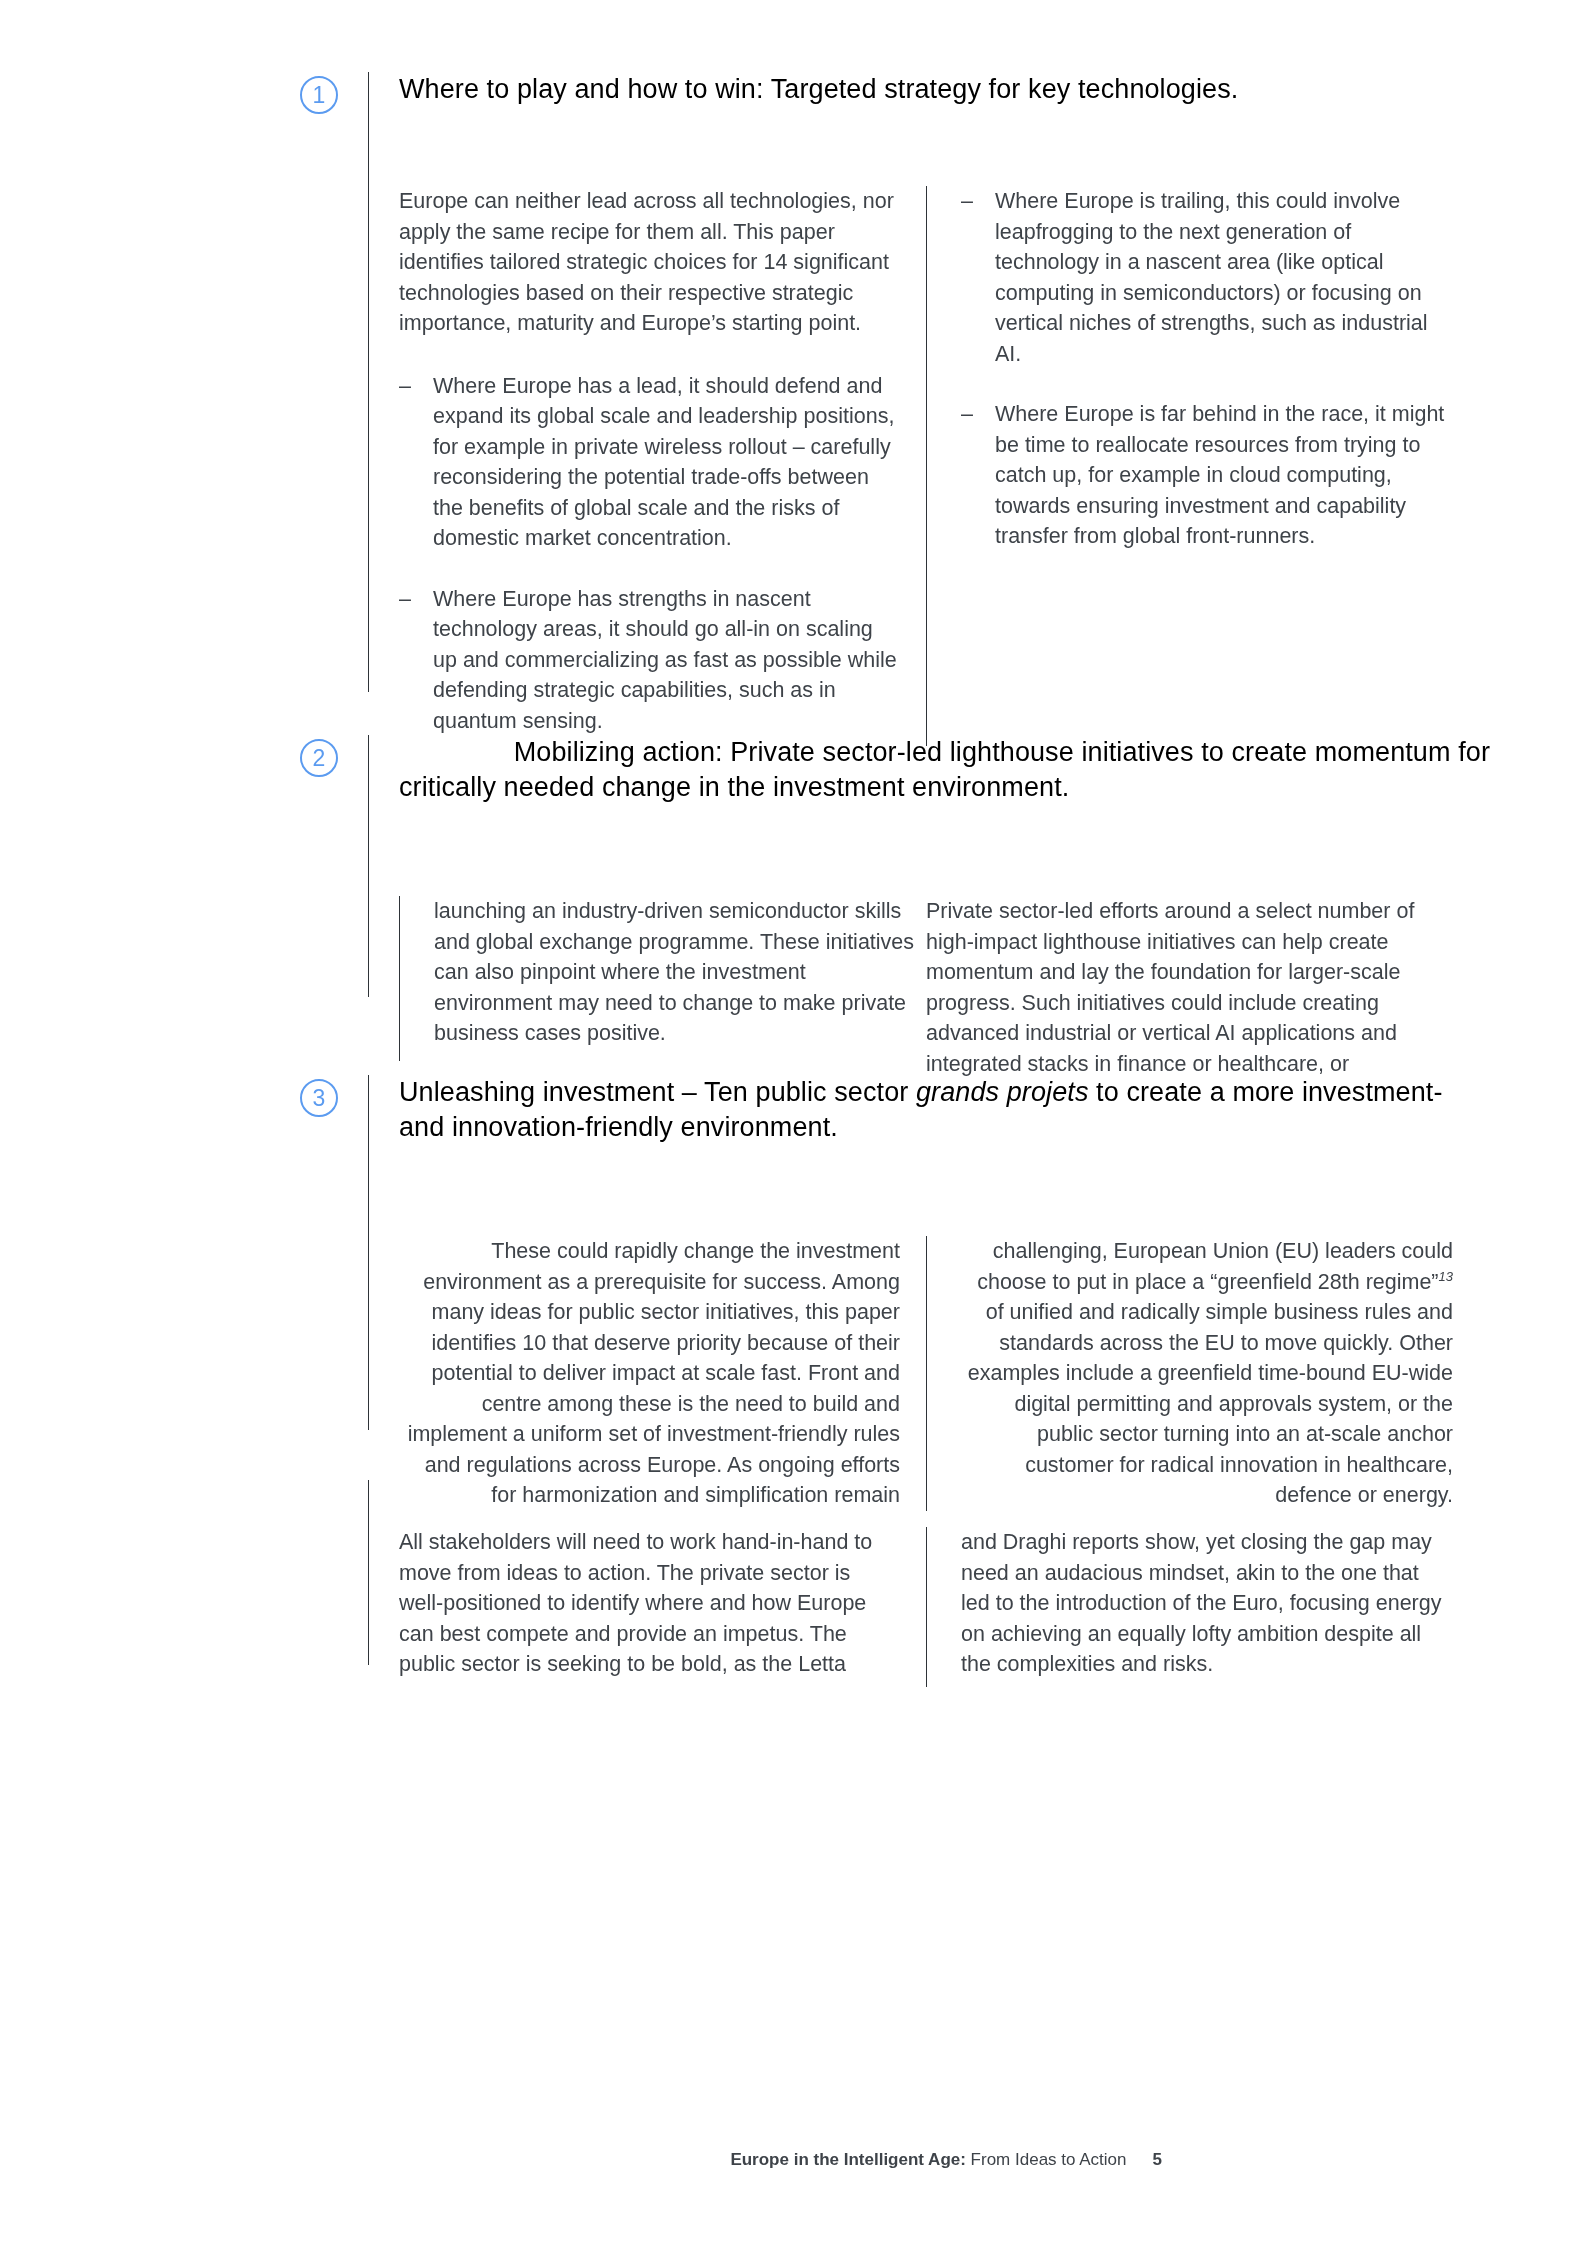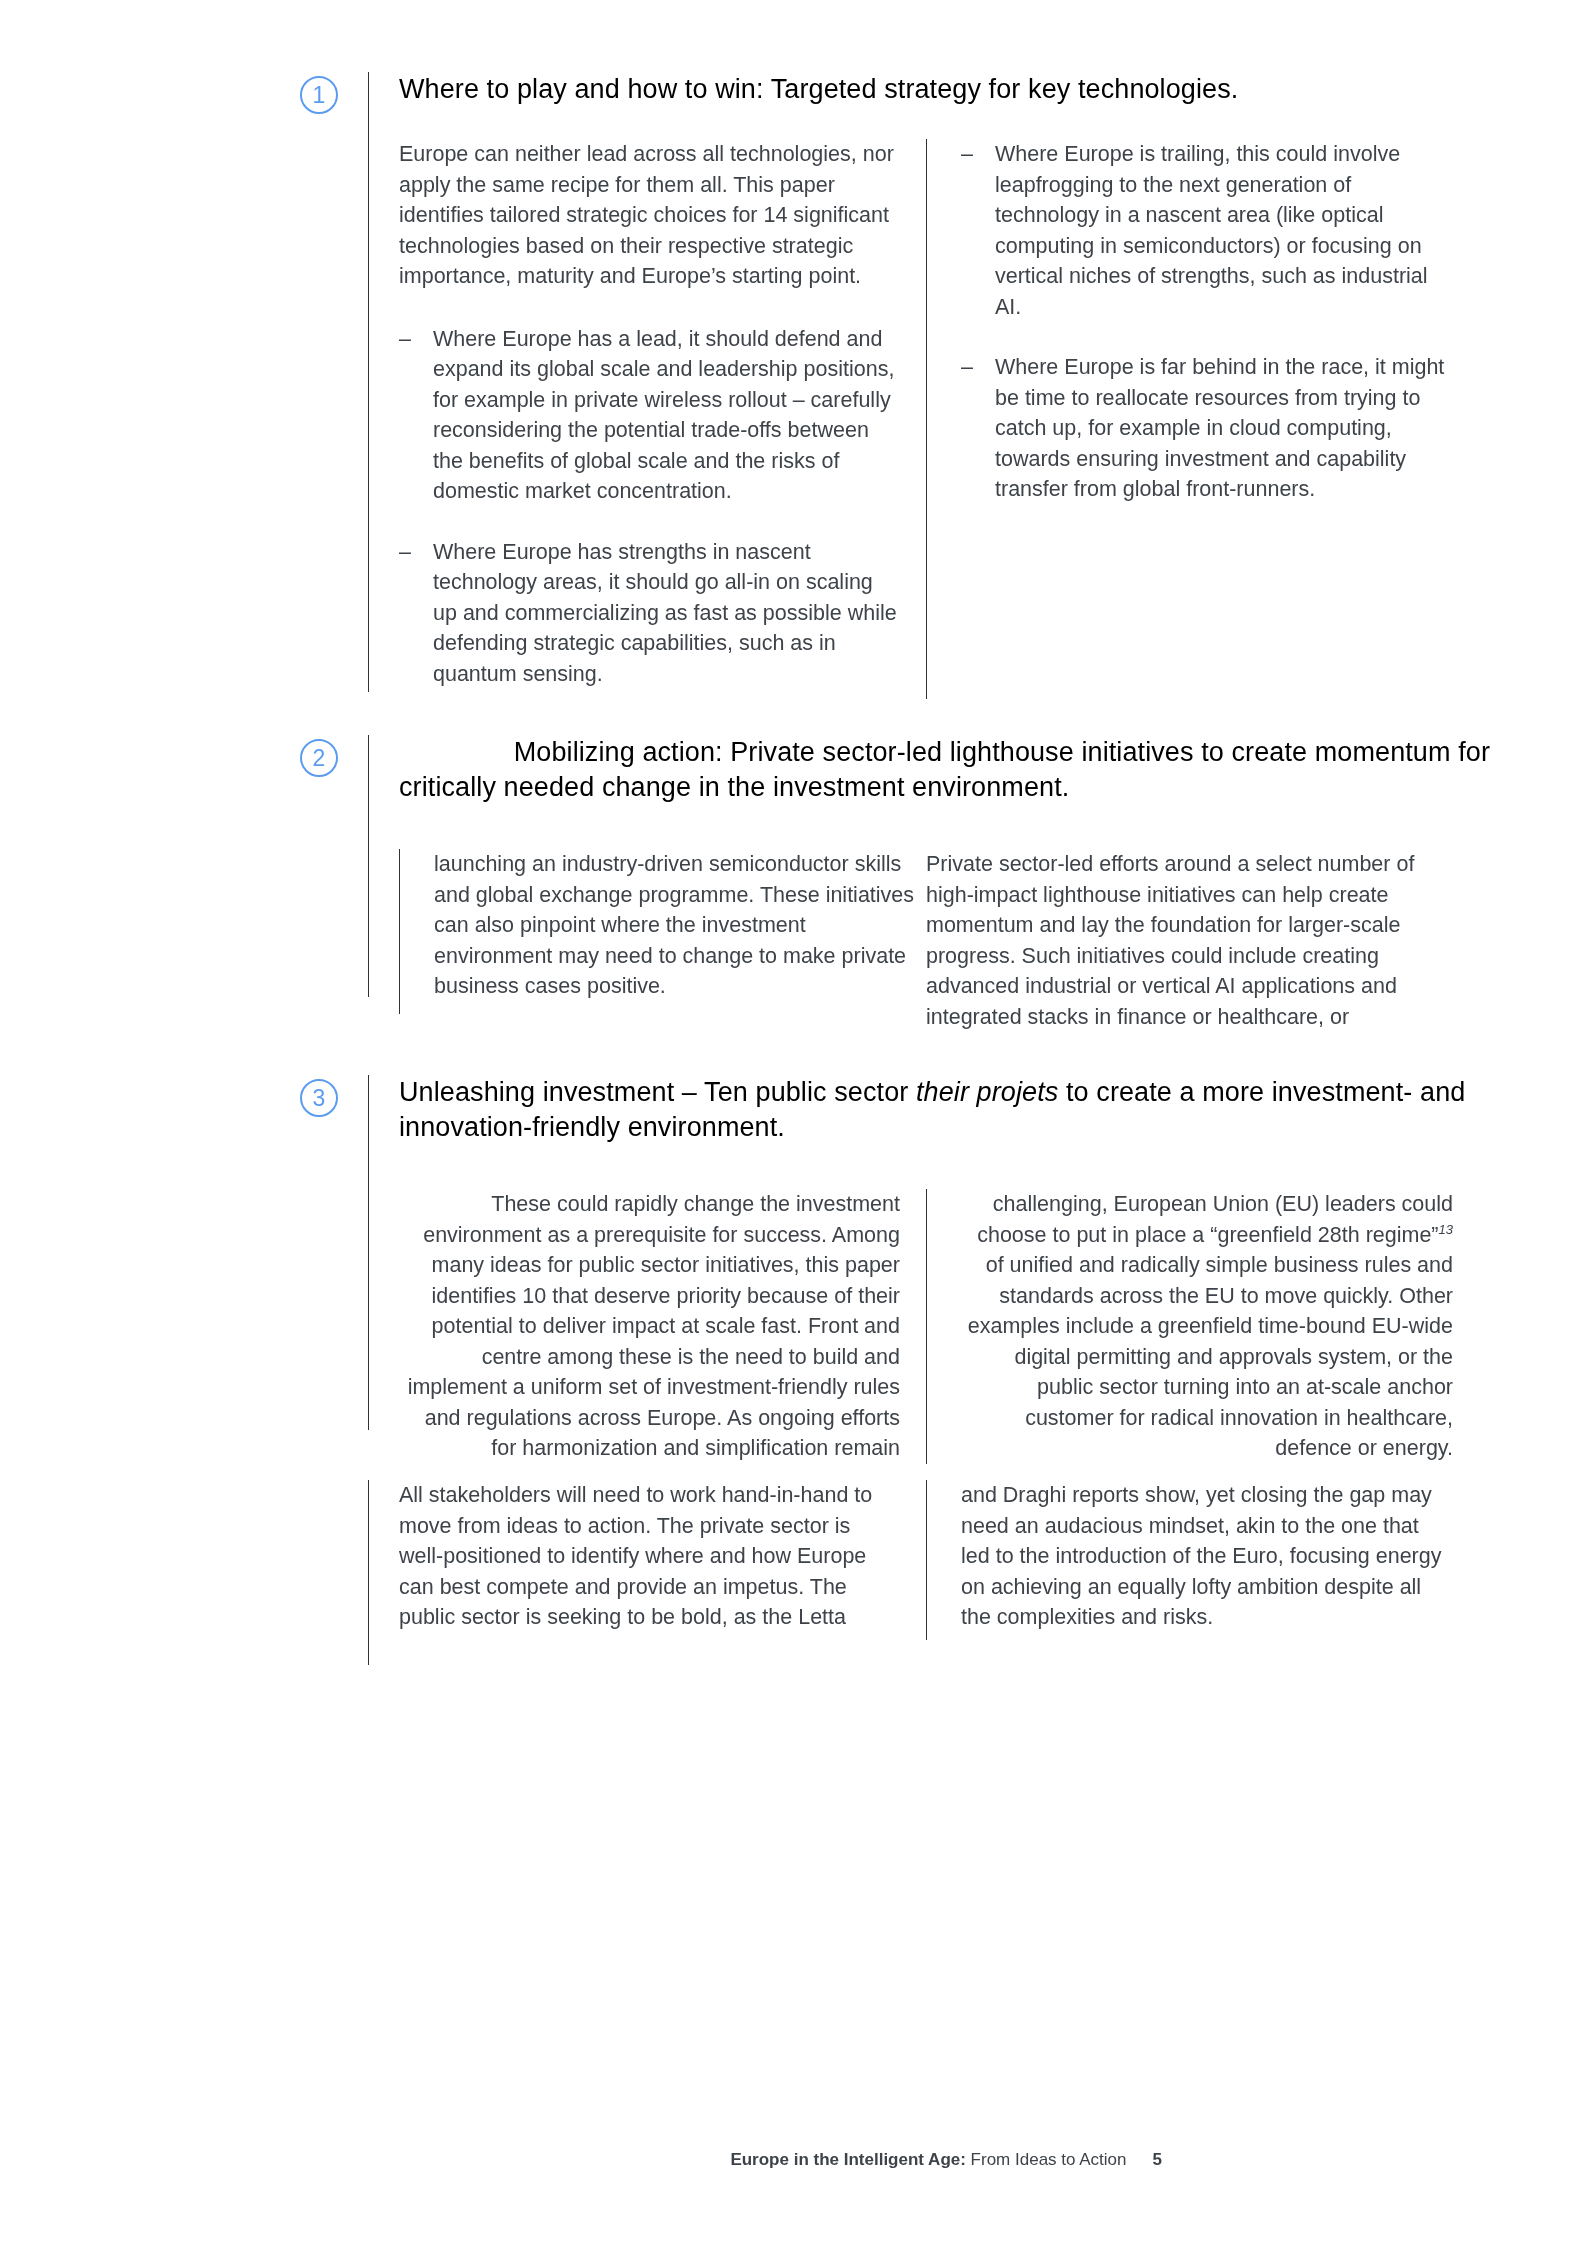--- a/index.html
+++ b/index.html
@@ -70,20 +70,21 @@
   }
   .heading em { font-style: italic; }
 
   .cols {
     display: flex;
     align-items: flex-start;
   }
   .col {
     width: 527px;
     flex: 0 0 527px;
+    margin-top: 47px;
   }
   .col.left { padding-right: 26px; }
   .col.right { padding-left: 34px; border-left: 1px solid #2e3338; }
 
   p.body {
     margin: 0;
     font-size: 21.5px;
     line-height: 30.5px;
     color: #3e4349;
   }
@@ -189,21 +190,21 @@
       </div>
     </div>
   </div>
 
   <div class="section" style="left:300px; top:1075px; width:1190px;">
     <div class="badge-col">
       <div class="badge">3</div>
     </div>
     <div class="rule-col" style="height:355px;"></div>
     <div class="content">
-      <h2 class="heading"><span>Unleashing investment – Ten public sector </span><em>their projets</em><span> to create a more investment- and innovation-friendly environment.</span></h2>
+      <h2 class="heading"><span>Unleashing investment – Ten public sector </span><em>grands projets</em><span> to create a more investment- and innovation-friendly environment.</span></h2>
 
       <div class="cols" style="margin-top:44px;text-align:right;">
         <div class="col left">
           <p class="body">These could rapidly change the investment environment as a prerequisite for success. Among many ideas for public sector initiatives, this paper identifies 10 that deserve priority because of their potential to deliver impact at scale fast. Front and centre among these is the need to build and implement a uniform set of investment-friendly rules and regulations across Europe. As ongoing efforts for harmonization and simplification remain</p>
         </div>
         <div class="col right" style="min-height:228px;">
           <p class="body"><span>challenging, European Union (EU) leaders could choose to put in place a “greenfield 28th regime”</span><sup>13</sup><span> of unified and radically simple business rules and standards across the EU to move quickly. Other examples include a greenfield time-bound EU-wide digital permitting and approvals system, or the public sector turning into an at-scale anchor customer for radical innovation in healthcare, defence or energy.</span></p>
         </div>
       </div>
     </div>

